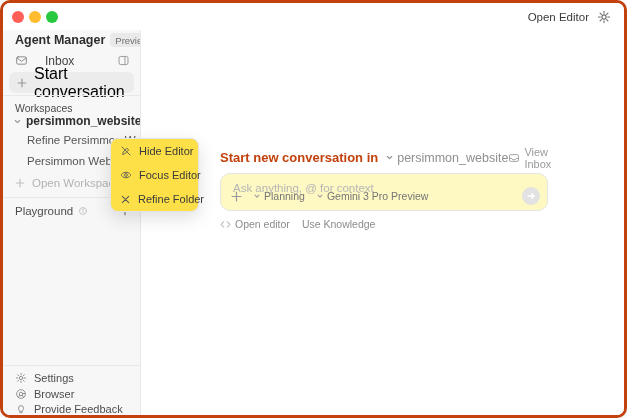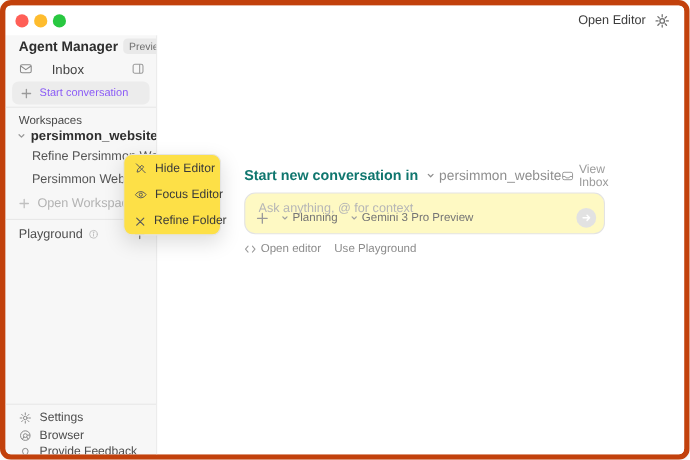--- a/index.html
+++ b/index.html
@@ -1,21 +1,21 @@
 <!DOCTYPE html>
 <html><head>
 <meta charset="utf-8">
 <style>
   * { margin: 0; padding: 0; box-sizing: border-box; }
   html, body { background: #ffffff; font-family: "Liberation Sans", sans-serif; }
   body { width: 627px; height: 418px; position: relative; }
 
   .window {
     position: absolute; left: 0; top: 0; width: 627px; height: 418px;
-    background: #ffffff; border: 5px solid #c2410c; border-radius: 10px;
+    background: #ffffff; border: 3px solid #c2410c; border-radius: 10px;
     box-shadow: 0 1px 8px rgba(0,0,0,0.07); overflow: hidden;
   }
 
   
   .titlebar {
     height: 27px; display: flex; align-items: center;
     padding: 0 13px 0 9px; background: #ffffff; position: relative; z-index: 3;
   }
   .traffic { display: flex; gap: 5px; align-items: center; }
   .light { width: 12px; height: 12px; border-radius: 50%; }
@@ -40,21 +40,21 @@
   .sb-title { font-size: 12.5px; font-weight: 700; color: #2e2e2e; white-space: nowrap; }
   .sb-badge { font-size: 9.5px; color: #6f6f6f; background: #e9e9e9; border-radius: 4px; padding: 1.5px 5px; }
 
   .sb-row { height: 21px; margin-top: 2px; display: flex; align-items: center; gap: 17px; padding: 0 10px 0 12px; color: #444444; font-size: 12px; }
   .sb-row .ico { color: #8a8a8a; display: flex; }
   .sb-row .right { margin-left: auto; display: flex; align-items: center; gap: 6px; }
 
   .sb-start {
     height: 21px; margin: 1px 6px 0; border-radius: 6px; background: #ececec;
     display: flex; align-items: center; gap: 7px; padding: 0 8px;
-    color: #8b5cf6; font-size: 10px;
+    color: #000000; font-size: 16px;
   }
 
   .sb-divider { border-top: 1px solid #e8e8e8; margin-top: 2px; }
   .sb-divider2 { border-top: 1px solid #e8e8e8; margin-top: 6px; }
 
   .sb-section-label { padding: 6px 12px 0; height: 18px; font-size: 10.5px; color: #4a4a4a; }
 
   .sb-workspace-row { height: 14px; display: flex; align-items: center; gap: 4px; padding: 0 10px 0 10px; }
   .sb-workspace-name { font-size: 12px; font-weight: 700; color: #2e2e2e; white-space: nowrap; }
 
@@ -78,21 +78,21 @@
     position: absolute; left: 107px; top: 119px; width: 89px; z-index: 5;
     background: #fde047; border: 1px solid #e4e4e4; border-radius: 8px;
     box-shadow: 0 6px 18px rgba(0,0,0,0.13); padding: 0 0; margin-top: 16px;
   }
   .menu-item { height: 24px; display: flex; align-items: center; gap: 7px; padding: 0 9px; font-size: 11px; color: #3a3a3a; white-space: nowrap; }
   .menu-item .ico { color: #5a5a5a; display: flex; }
 
   
   .main-content { position: absolute; left: 78px; top: 146px; width: 328px; }
   .heading-row { display: flex; align-items: center; height: 17px; }
-  .heading { font-size: 13px; font-weight: 700; color: #0f766e; white-space: nowrap; }
+  .heading { font-size: 13px; font-weight: 700; color: #c2410c; white-space: nowrap; }
   .ws-selector { display: flex; align-items: center; gap: 3px; margin-left: 7px; color: #8f8f8f; }
   .ws-selector-label { font-size: 12.5px; white-space: nowrap; }
   .view-inbox { margin-left: auto; display: flex; align-items: center; gap: 4px; color: #9b9b9b; font-size: 11px; padding-right: 3px; }
 
   .composer {
     margin-top: 7px; height: 38px; border: 1px solid #e3e3e3; border-radius: 10px;
     background: #fef9c3; position: relative;
   }
   .composer-input {
     width: 100%; border: none; outline: none; background: transparent;
@@ -309,21 +309,21 @@
     <div class="links-row">
       <span class="link-item">
         <span class="ico">
           <svg width="11" height="11" viewBox="0 0 14 12" fill="none" stroke="currentColor" stroke-width="1.2" stroke-linecap="round" stroke-linejoin="round">
               <path d="M4.5 2.5L1.5 6l3 3.5M9.5 2.5l3 3.5-3 3.5"></path>
             </svg>
         </span>
         <span>Open editor</span>
       </span>
       <span class="link-item">
-        <span>Use Playground</span>
+        <span>Use Knowledge</span>
       </span>
     </div>
   </div>
 
   <div class="context-menu">
     <div class="menu-item">
       <span class="ico">
         <svg width="12" height="12" viewBox="0 0 16 16" fill="none" stroke="currentColor" stroke-width="1.2" stroke-linecap="round" stroke-linejoin="round">
           <path d="M9.6 4.6l1.9 1.9L6 12l-2.5.6L4.1 10z"></path>
             <path d="M2.6 2.6l10.8 10.8"></path>

